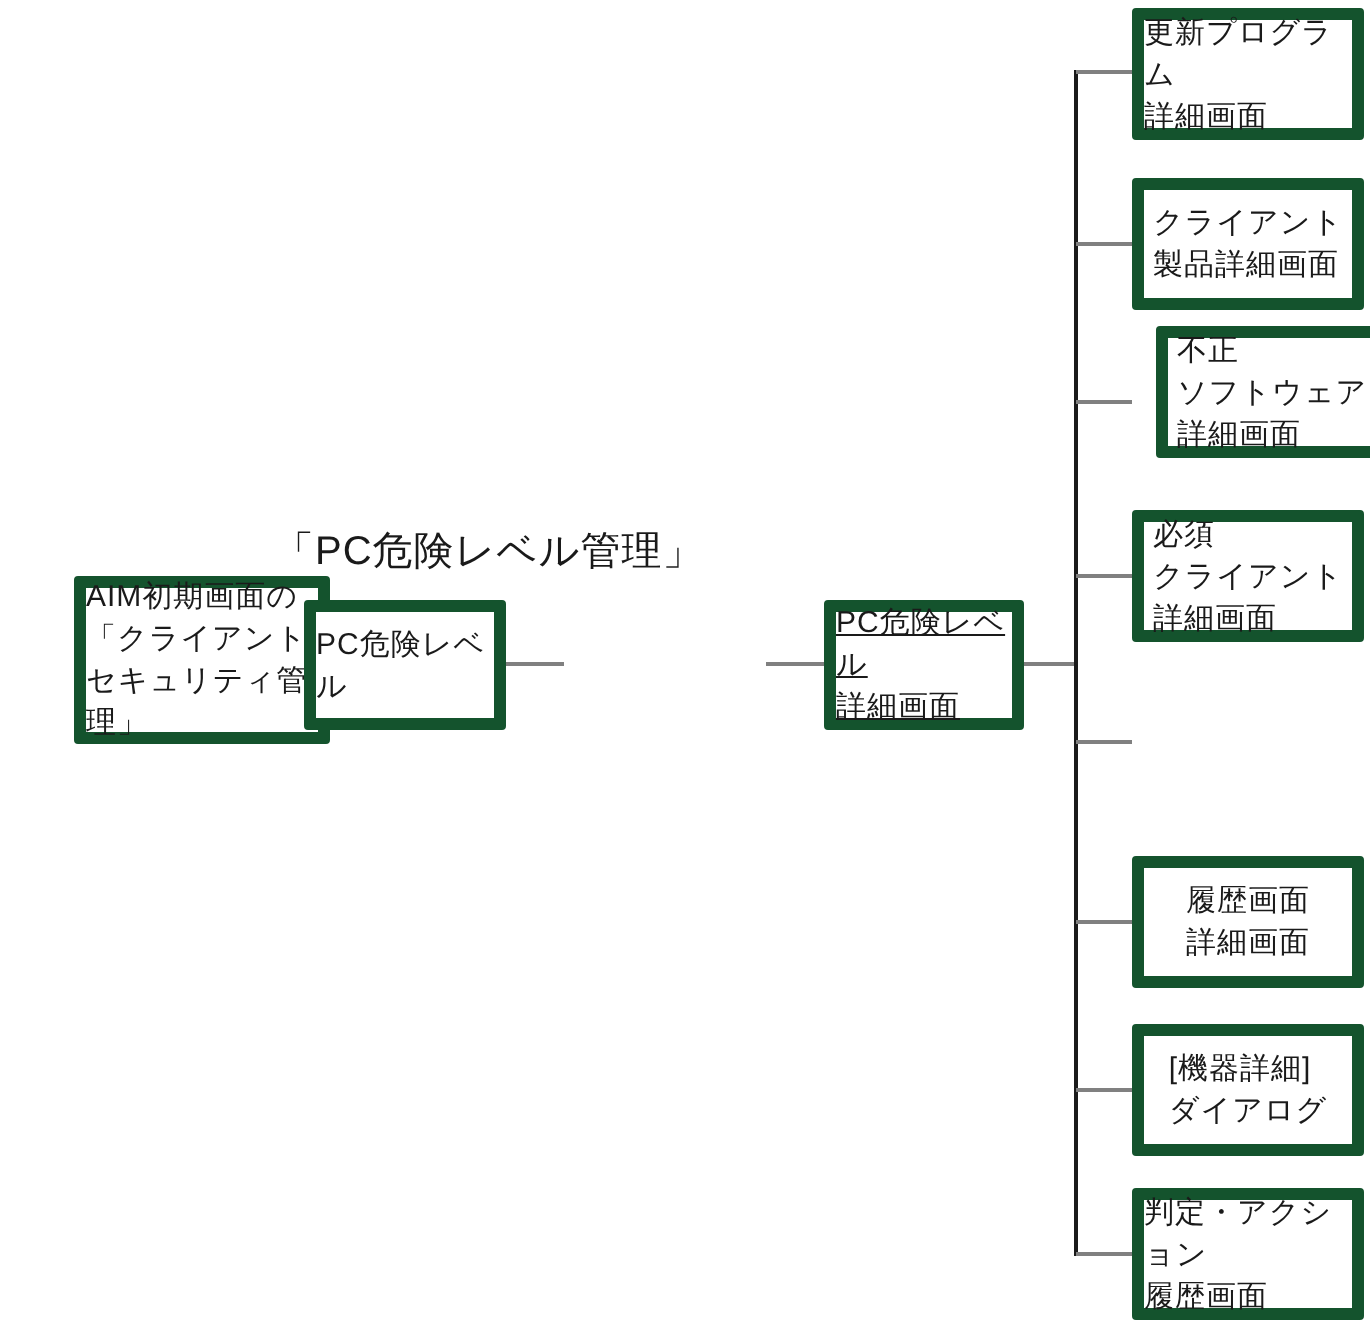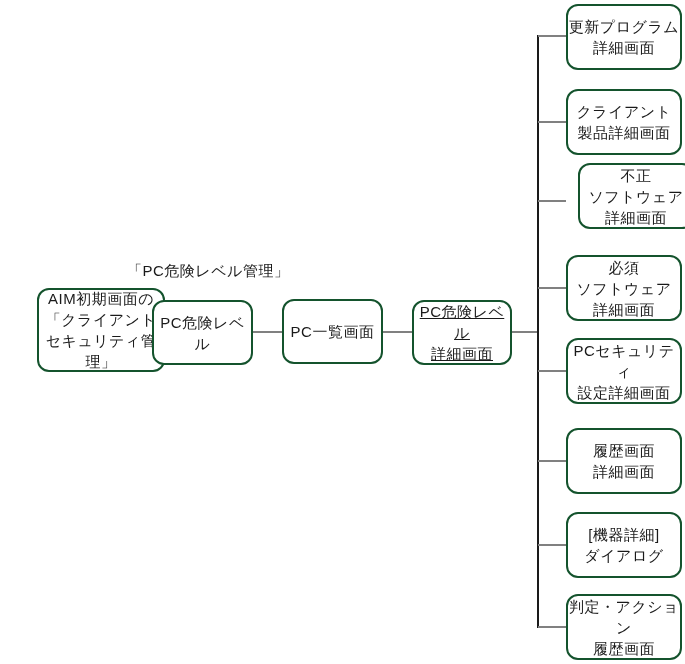--- a/index.html
+++ b/index.html
@@ -9,37 +9,37 @@
     height: 664px;
     background: #ffffff;
     font-family: "Liberation Sans", "DejaVu Sans", sans-serif;
     color: #1a1a1a;
     overflow: hidden;
   }
   .box {
     position: absolute;
     box-sizing: border-box;
     background: #ffffff;
-    border: 2px solid #14532d;
-    border-radius: 12px;
+    border: 6px solid #14532d;
+    border-radius: 2px;
     display: flex;
     align-items: center;
     justify-content: center;
-    text-align: center;
+    text-align: left;
     font-size: 15px;
     line-height: 21px;
     letter-spacing: 0.5px;
     white-space: pre-line;
     z-index: 2;
   }
   .branch-label {
     position: absolute;
-    left: 127px;
+    left: 137px;
     top: 262px;
-    font-size: 15px;
+    font-size: 20px;
     letter-spacing: 0.5px;
     z-index: 2;
   }
   .hline {
     position: absolute;
     height: 2px;
     background: #808080;
     z-index: 1;
   }
   .vline {
@@ -85,21 +85,20 @@
 <body>
 
 <div id="stage">
 
   <div class="branch-label">「PC危険レベル管理」</div>
 
   <div class="box b-start">AIM初期画面の
 「クライアント
 セキュリティ管理」</div>
   <div class="box b-m2">PC危険レベル</div>
-  <div class="box b-m3">PC一覧画面</div>
   <div class="box b-m4">PC危険レベル
 詳細画面</div>
 
   <div class="hline c1"></div>
   <div class="hline c2"></div>
   <div class="hline c3"></div>
   <div class="hline c4"></div>
 
   <div class="vline trunk"></div>
 
@@ -113,24 +112,22 @@
   <div class="hline br br7"></div>
 
   <div class="box rbox r0">更新プログラム
 詳細画面</div>
   <div class="box rbox r1">クライアント
 製品詳細画面</div>
   <div class="box rbox r2">不正
 ソフトウェア
 詳細画面</div>
   <div class="box rbox r3">必須
-ソフトウェア
+クライアント
 詳細画面</div>
-  <div class="box rbox r4">PCセキュリティ
-設定詳細画面</div>
   <div class="box rbox r5">履歴画面
 詳細画面</div>
   <div class="box rbox r6">[機器詳細]
 ダイアログ</div>
   <div class="box rbox r7">判定・アクション
 履歴画面</div>
 
 </div>
 
 </body></html>

